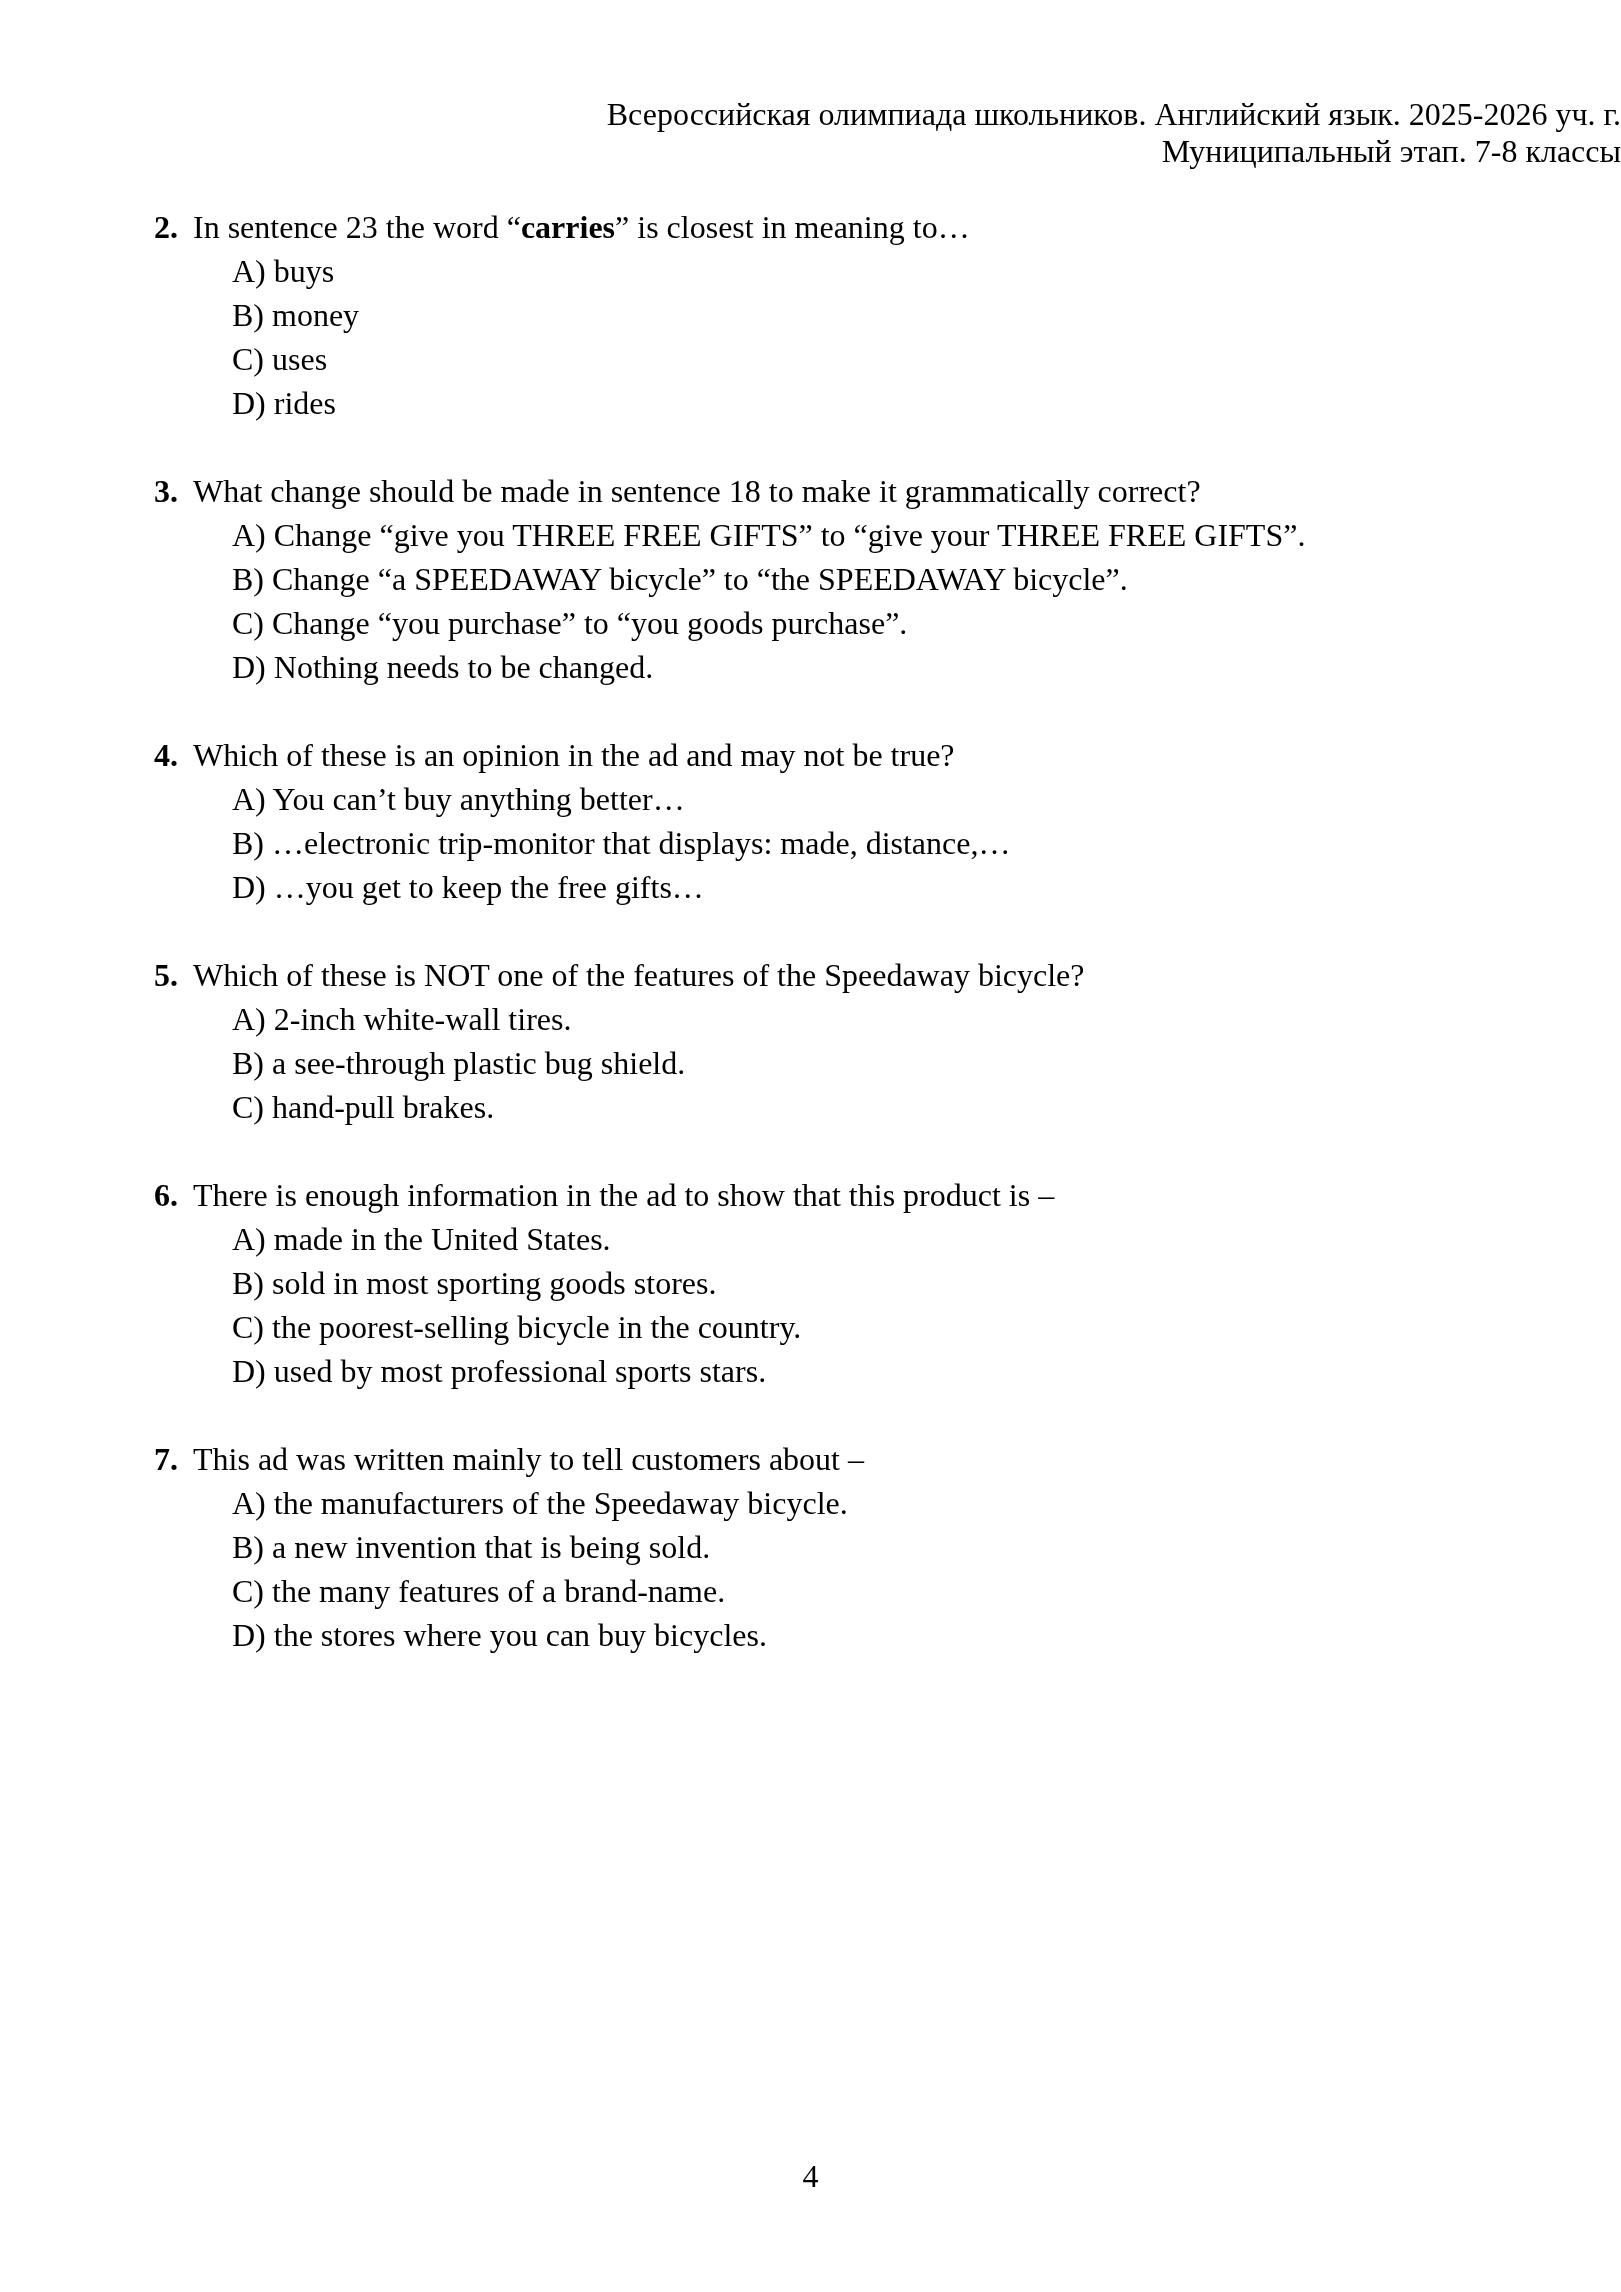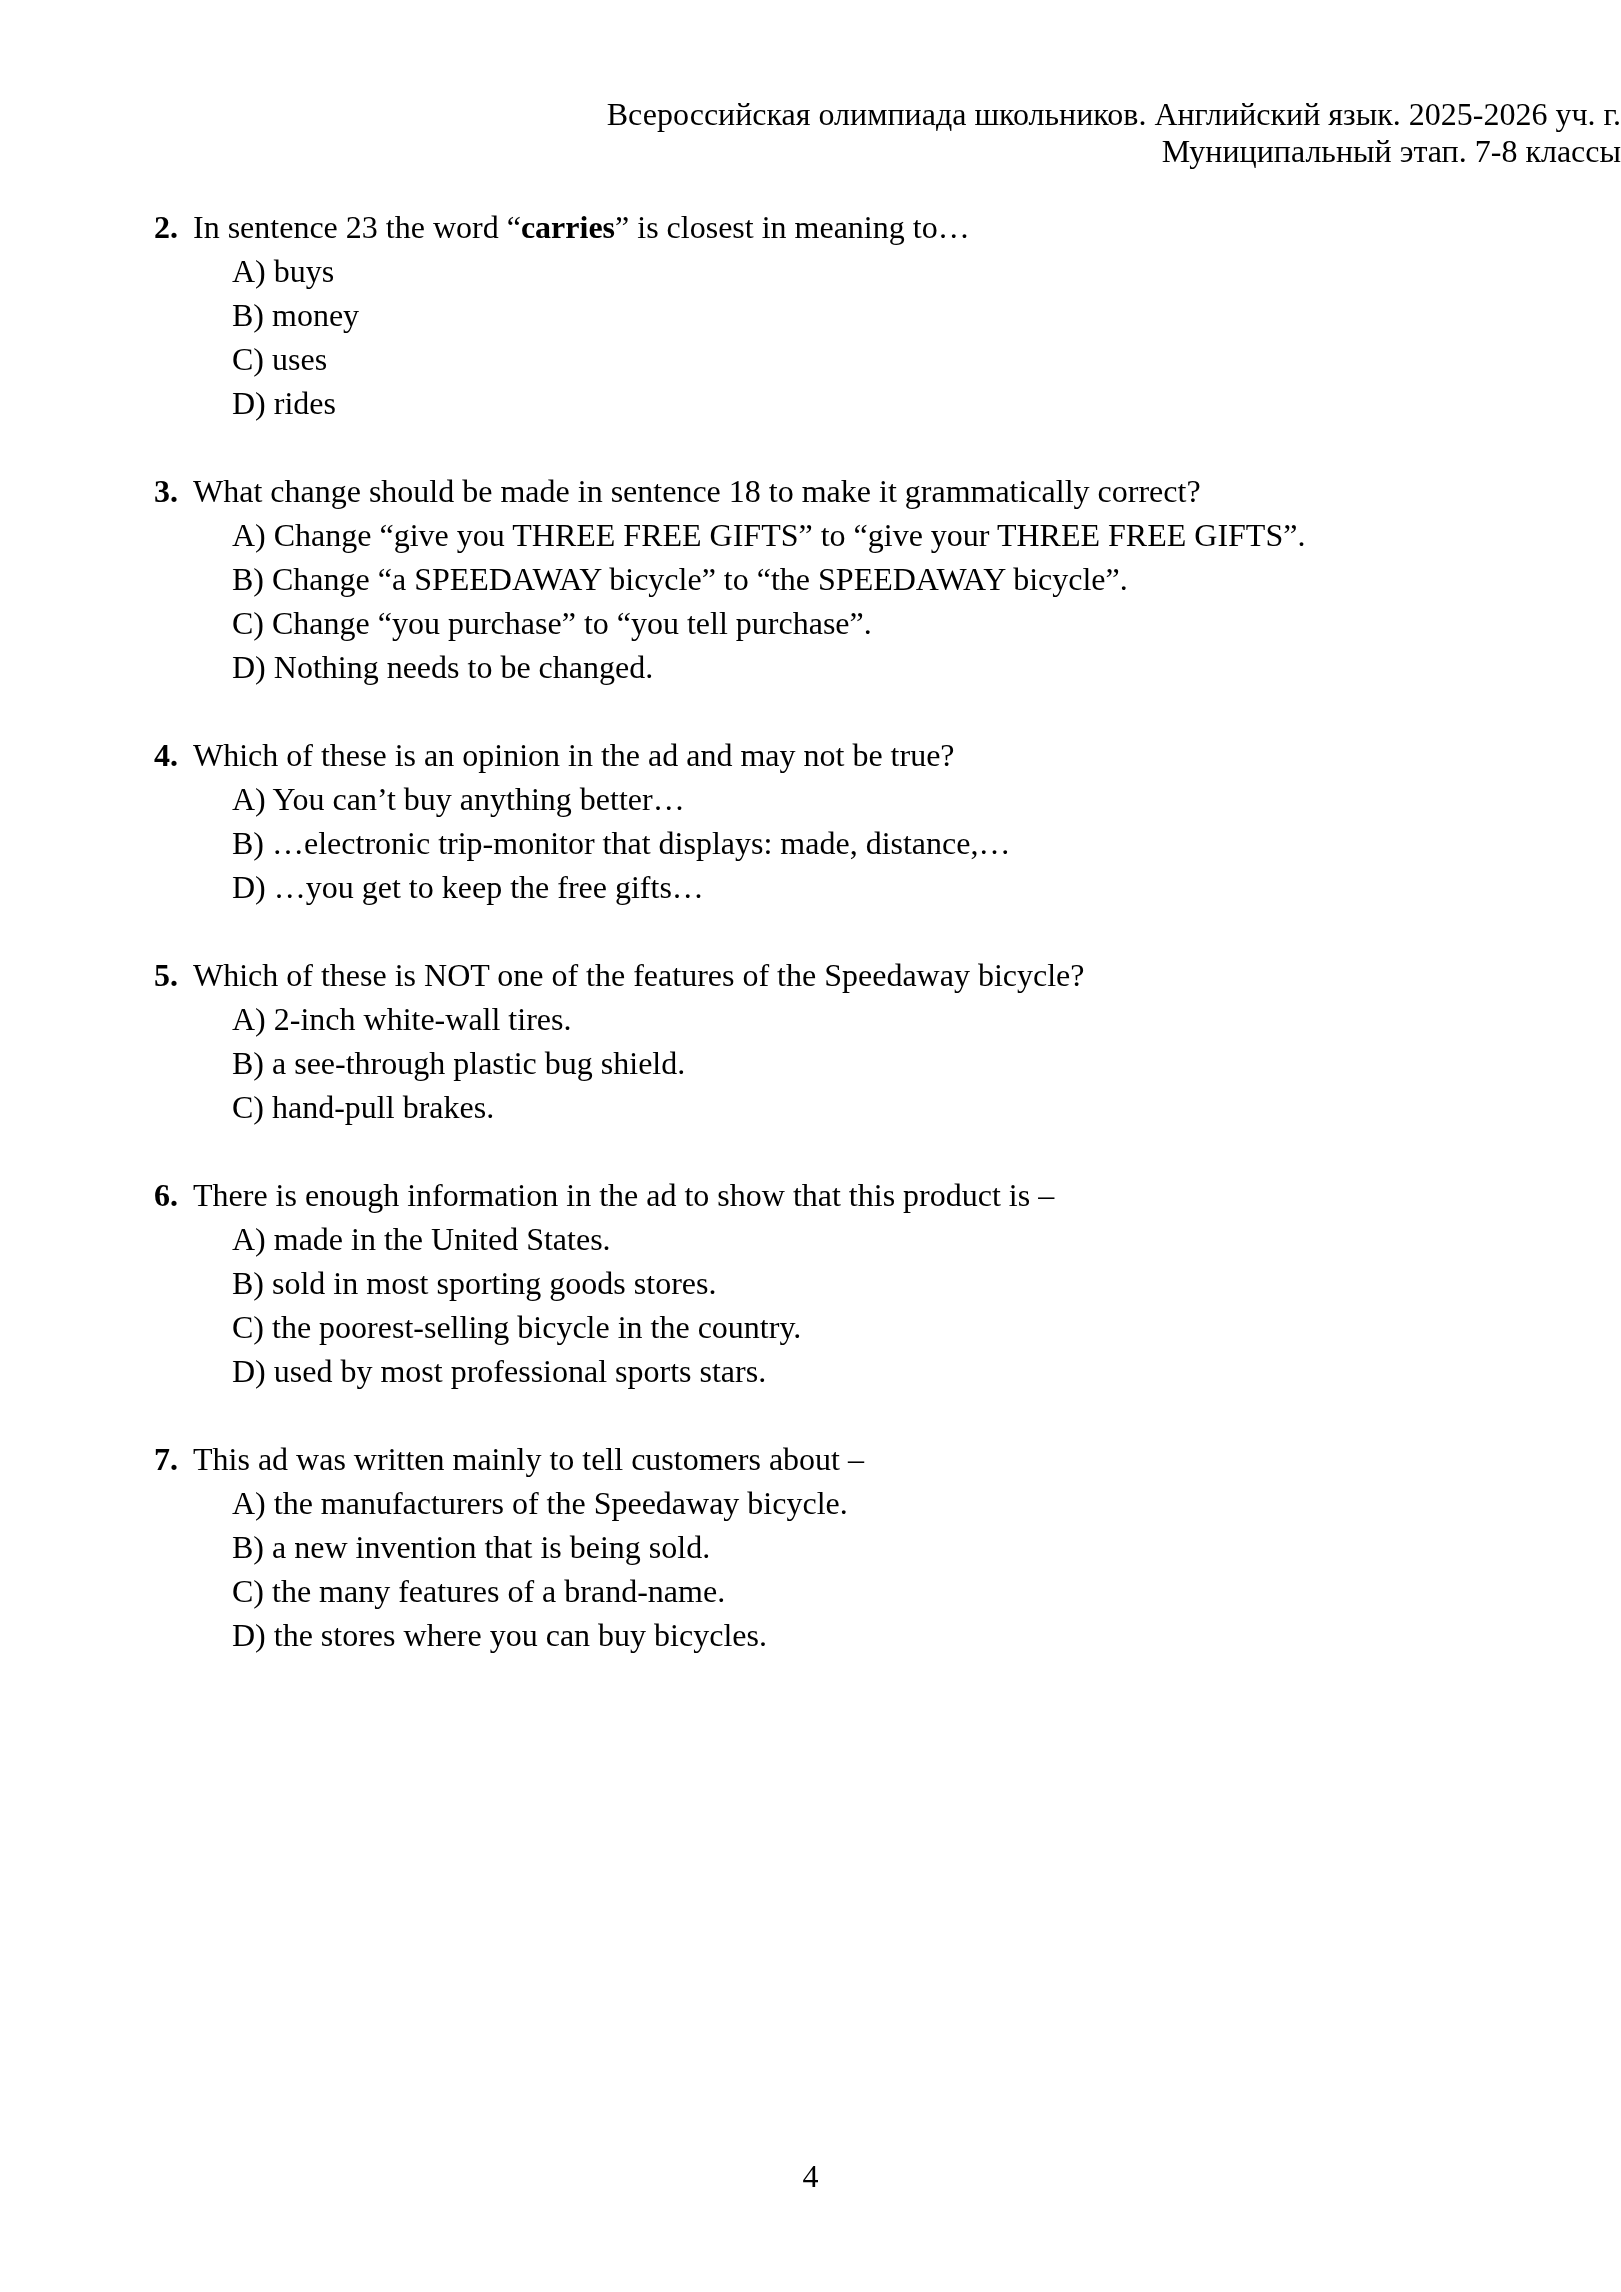--- a/index.html
+++ b/index.html
@@ -64,21 +64,21 @@
       <p class="opt"><span>A)</span> <span>buys</span></p>
       <p class="opt"><span>B)</span> <span>money</span></p>
       <p class="opt"><span>C)</span> <span>uses</span></p>
       <p class="opt"><span>D)</span> <span>rides</span></p>
     </div>
 
     <div class="question">
       <p class="qtitle"><span class="qnum">3.</span><span>What change should be made in sentence 18 to make it grammatically correct?</span></p>
       <p class="opt"><span>A)</span> <span>Change “give you THREE FREE GIFTS” to “give your THREE FREE GIFTS”.</span></p>
       <p class="opt"><span>B)</span> <span>Change “a SPEEDAWAY bicycle” to “the SPEEDAWAY bicycle”.</span></p>
-      <p class="opt"><span>C)</span> <span>Change “you purchase” to “you tell purchase”.</span></p>
+      <p class="opt"><span>C)</span> <span>Change “you purchase” to “you goods purchase”.</span></p>
       <p class="opt"><span>D)</span> <span>Nothing needs to be changed.</span></p>
     </div>
 
     <div class="question">
       <p class="qtitle"><span class="qnum">4.</span><span>Which of these is an opinion in the ad and may not be true?</span></p>
       <p class="opt"><span>A)</span> <span>You can’t buy anything better…</span></p>
       <p class="opt"><span>B)</span> <span>…electronic trip-monitor that displays: made, distance,…</span></p>
       <p class="opt"><span>D)</span> <span>…you get to keep the free gifts…</span></p>
     </div>
 

